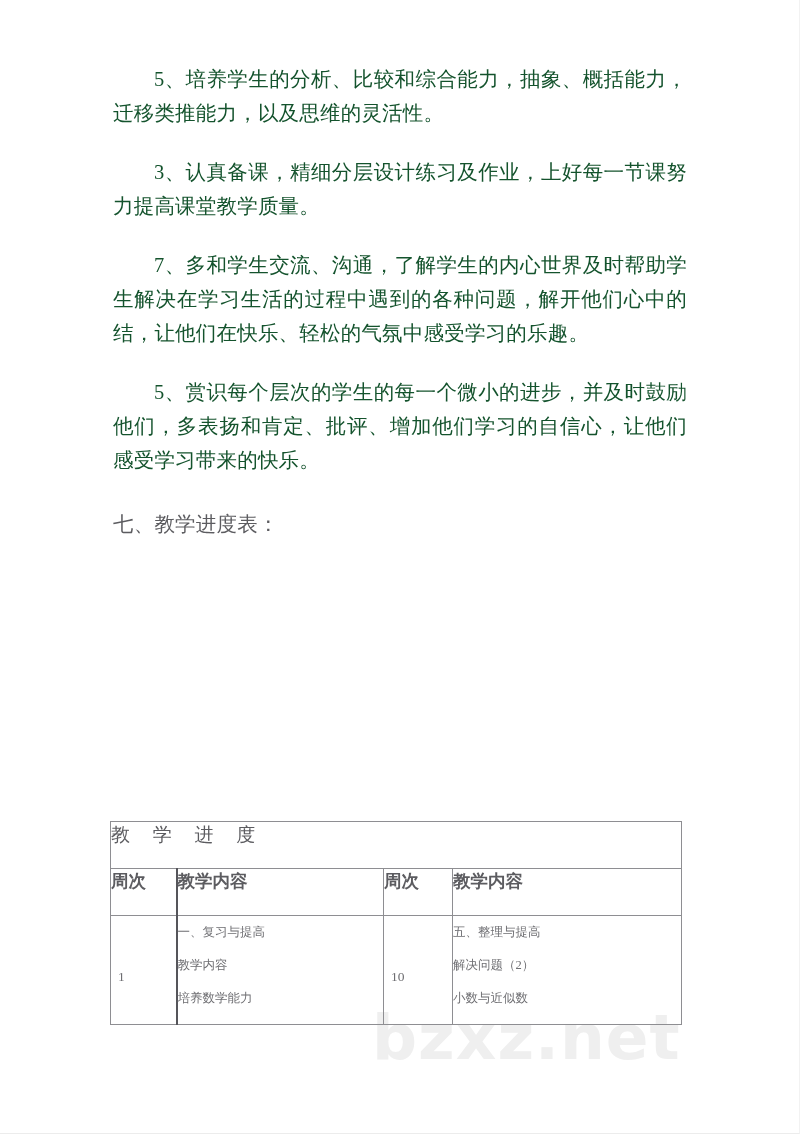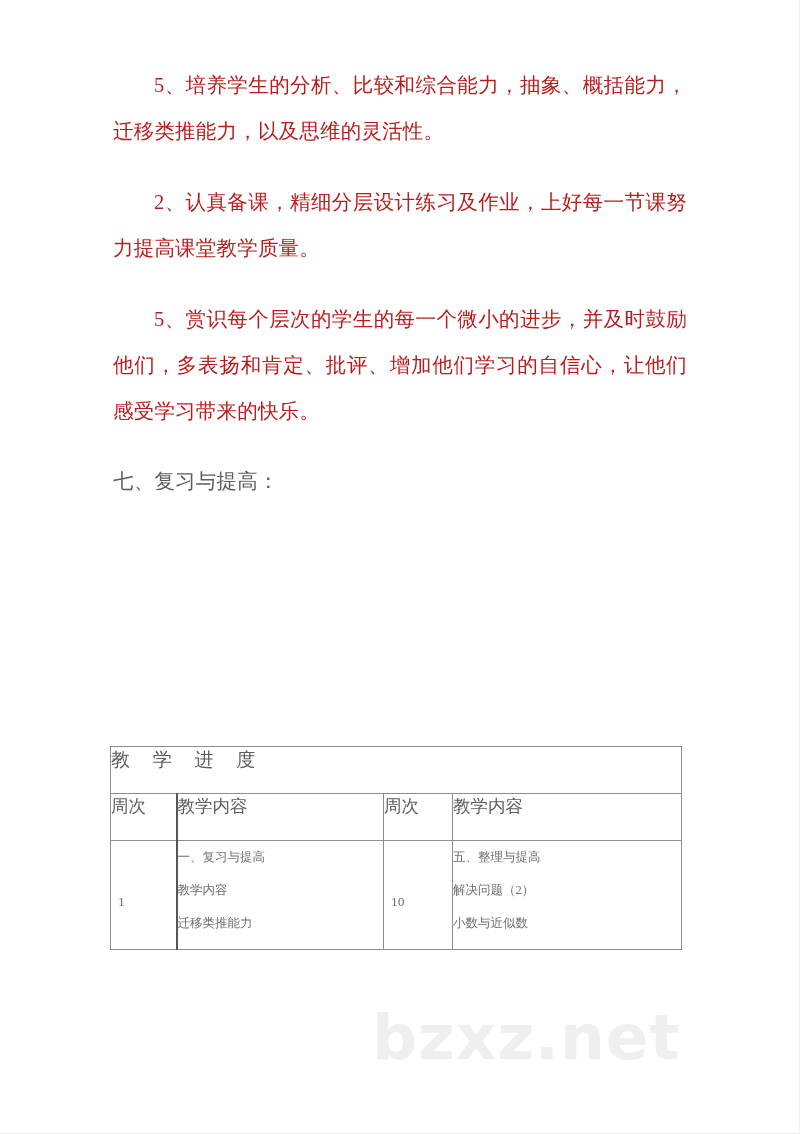--- a/index.html
+++ b/index.html
@@ -40,22 +40,22 @@
   .doc-body {
     position: absolute;
     left: 113px;
     top: 62px;
     width: 574px;
     z-index: 2;
   }
   p.para {
     margin: 0 0 25px 0;
     font-size: 20.5px;
-    line-height: 46px;
-    color: #b91c1c;
+    line-height: 34px;
+    color: #14532d;
     text-align: justify;
     text-justify: inter-ideograph;
     text-indent: 41px;
     letter-spacing: 0.2px;
     font-family: "Liberation Serif", "DejaVu Serif", serif;
   }
   p.para.tight {
     margin-bottom: 18px;
   }
   .heading {
@@ -66,21 +66,21 @@
     color: #5c5c60;
     text-indent: 0;
     letter-spacing: 0.2px;
     font-family: "Liberation Serif", "DejaVu Serif", serif;
   }
 
   
   .schedule-wrap {
     position: absolute;
     left: 110px;
-    top: 746px;
+    top: 821px;
     width: 571px;
     z-index: 2;
   }
   table.schedule {
     border-collapse: collapse;
     width: 571px;
     table-layout: fixed;
     color: #6a6a6e;
   }
   table.schedule td {
@@ -96,20 +96,21 @@
     letter-spacing: 9px;
     color: #5c5c60;
     white-space: nowrap;
   }
   td.hdr {
     height: 46px;
     padding: 8px 0 0 7px;
     font-size: 17.5px;
     color: #5c5c60;
     white-space: nowrap;
+    font-weight: bold;
   }
   td.hdr.thick-left,
   td.cell.thick-left {
     border-left: 2px solid #55555a;
   }
   td.cell {
     height: 108px;
     padding: 9px 0 0 7px;
     font-size: 12.5px;
     line-height: 33px;
@@ -139,23 +140,24 @@
 </style>
 </head>
 <body>
 
 <div class="page">
 
   <div class="watermark">bzxz.net</div>
 
   <div class="doc-body">
     <p class="para">5、培养学生的分析、比较和综合能力，抽象、概括能力，迁移类推能力，以及思维的灵活性。</p>
-    <p class="para">2、认真备课，精细分层设计练习及作业，上好每一节课努力提高课堂教学质量。</p>
+    <p class="para">3、认真备课，精细分层设计练习及作业，上好每一节课努力提高课堂教学质量。</p>
+    <p class="para">7、多和学生交流、沟通，了解学生的内心世界及时帮助学生解决在学习生活的过程中遇到的各种问题，解开他们心中的结，让他们在快乐、轻松的气氛中感受学习的乐趣。</p>
     <p class="para">5、赏识每个层次的学生的每一个微小的进步，并及时鼓励他们，多表扬和肯定、批评、增加他们学习的自信心，让他们感受学习带来的快乐。</p>
-    <p class="heading">七、复习与提高：</p>
+    <p class="heading">七、教学进度表：</p>
   </div>
 
   <div class="schedule-wrap">
     <table class="schedule">
       <colgroup>
         <col class="c1">
           <col class="c2">
           <col class="c3">
           <col class="c4">
       </colgroup>
@@ -169,21 +171,21 @@
           <td class="hdr">周次</td>
           <td class="hdr">教学内容</td>
         </tr>
         <tr>
           <td class="cell week">
             <span class="week-num">1</span>
           </td>
           <td class="cell thick-left">
             <span class="cell-line">一、复习与提高</span>
             <span class="cell-line">教学内容</span>
-            <span class="cell-line">迁移类推能力</span>
+            <span class="cell-line">培养数学能力</span>
           </td>
           <td class="cell week">
             <span class="week-num">10</span>
           </td>
           <td class="cell">
             <span class="cell-line">五、整理与提高</span>
             <span class="cell-line">解决问题（2）</span>
             <span class="cell-line">小数与近似数</span>
           </td>
         </tr>

